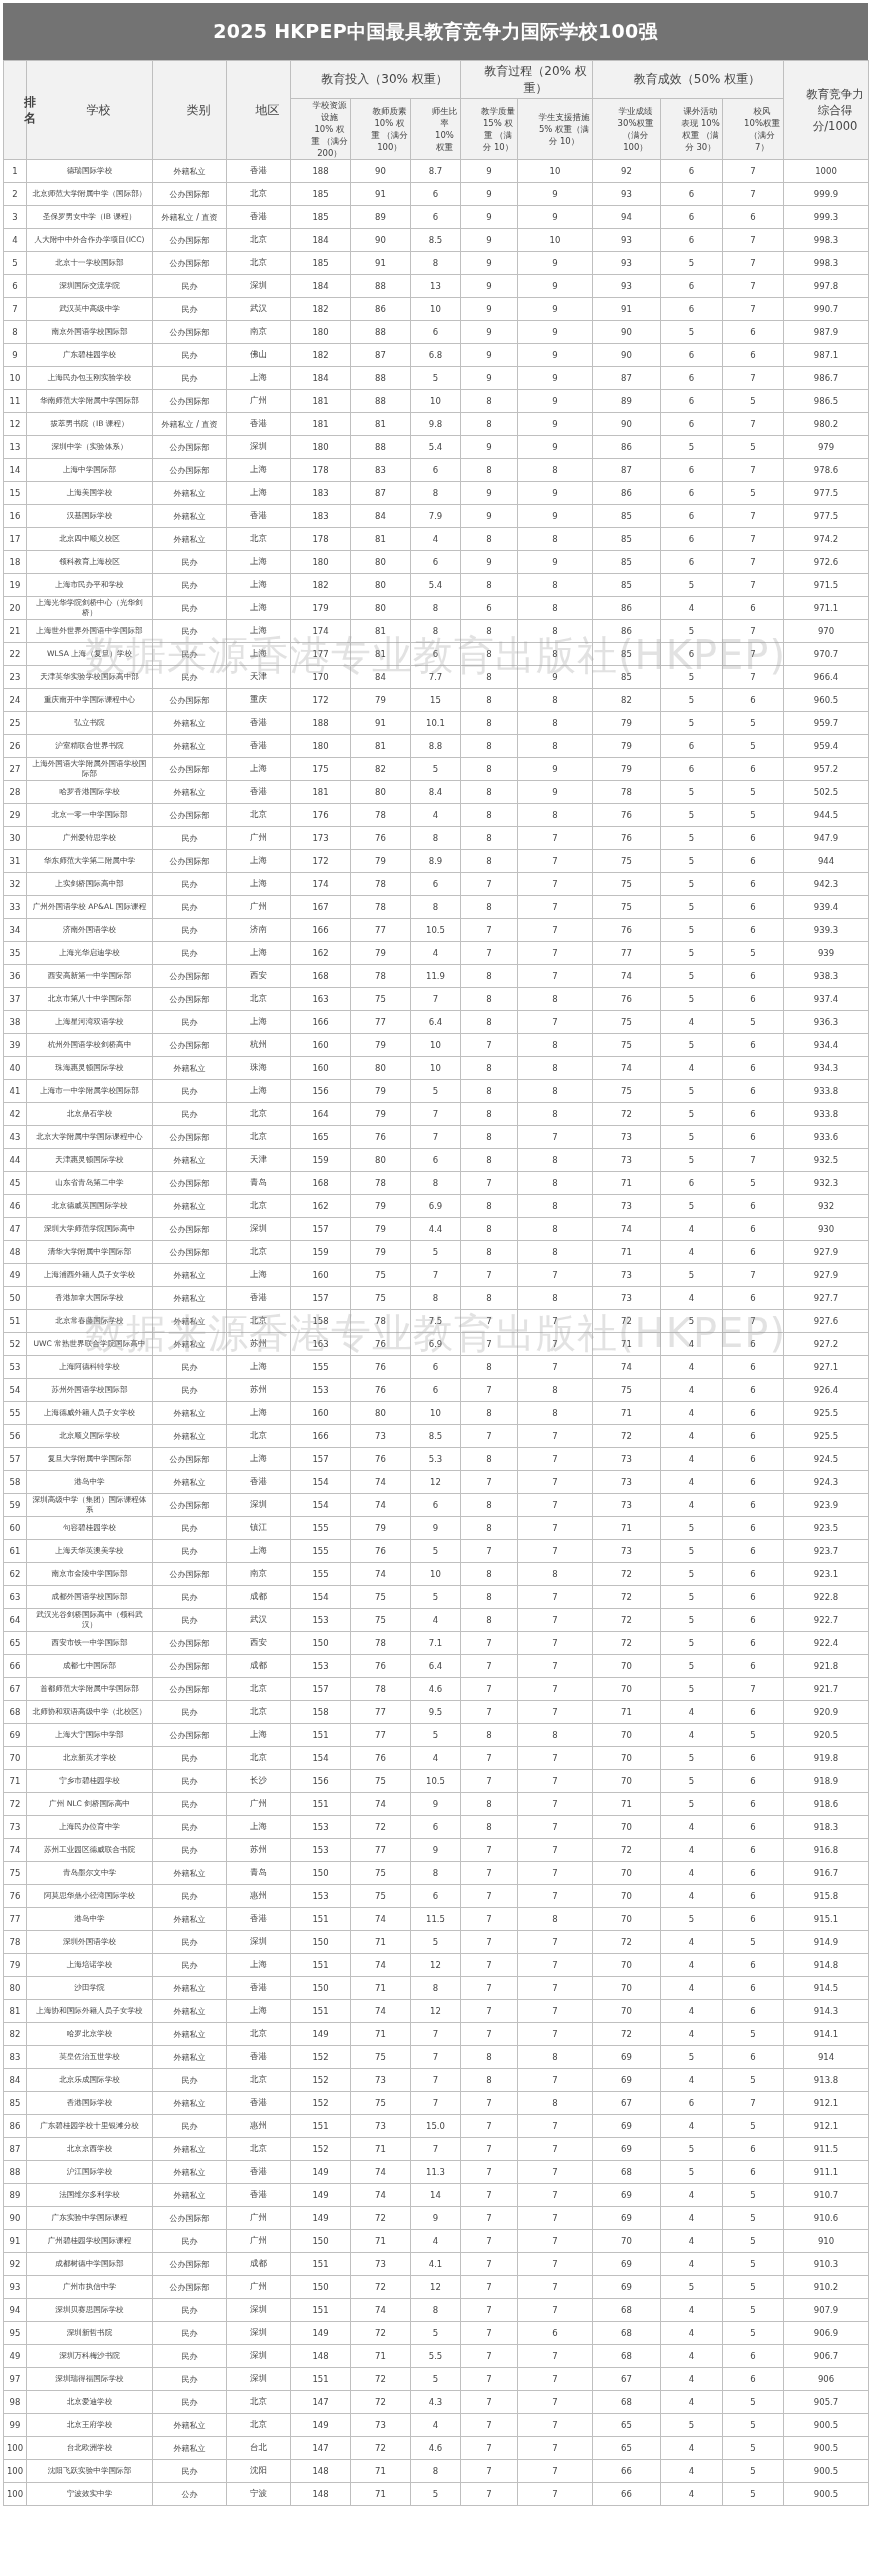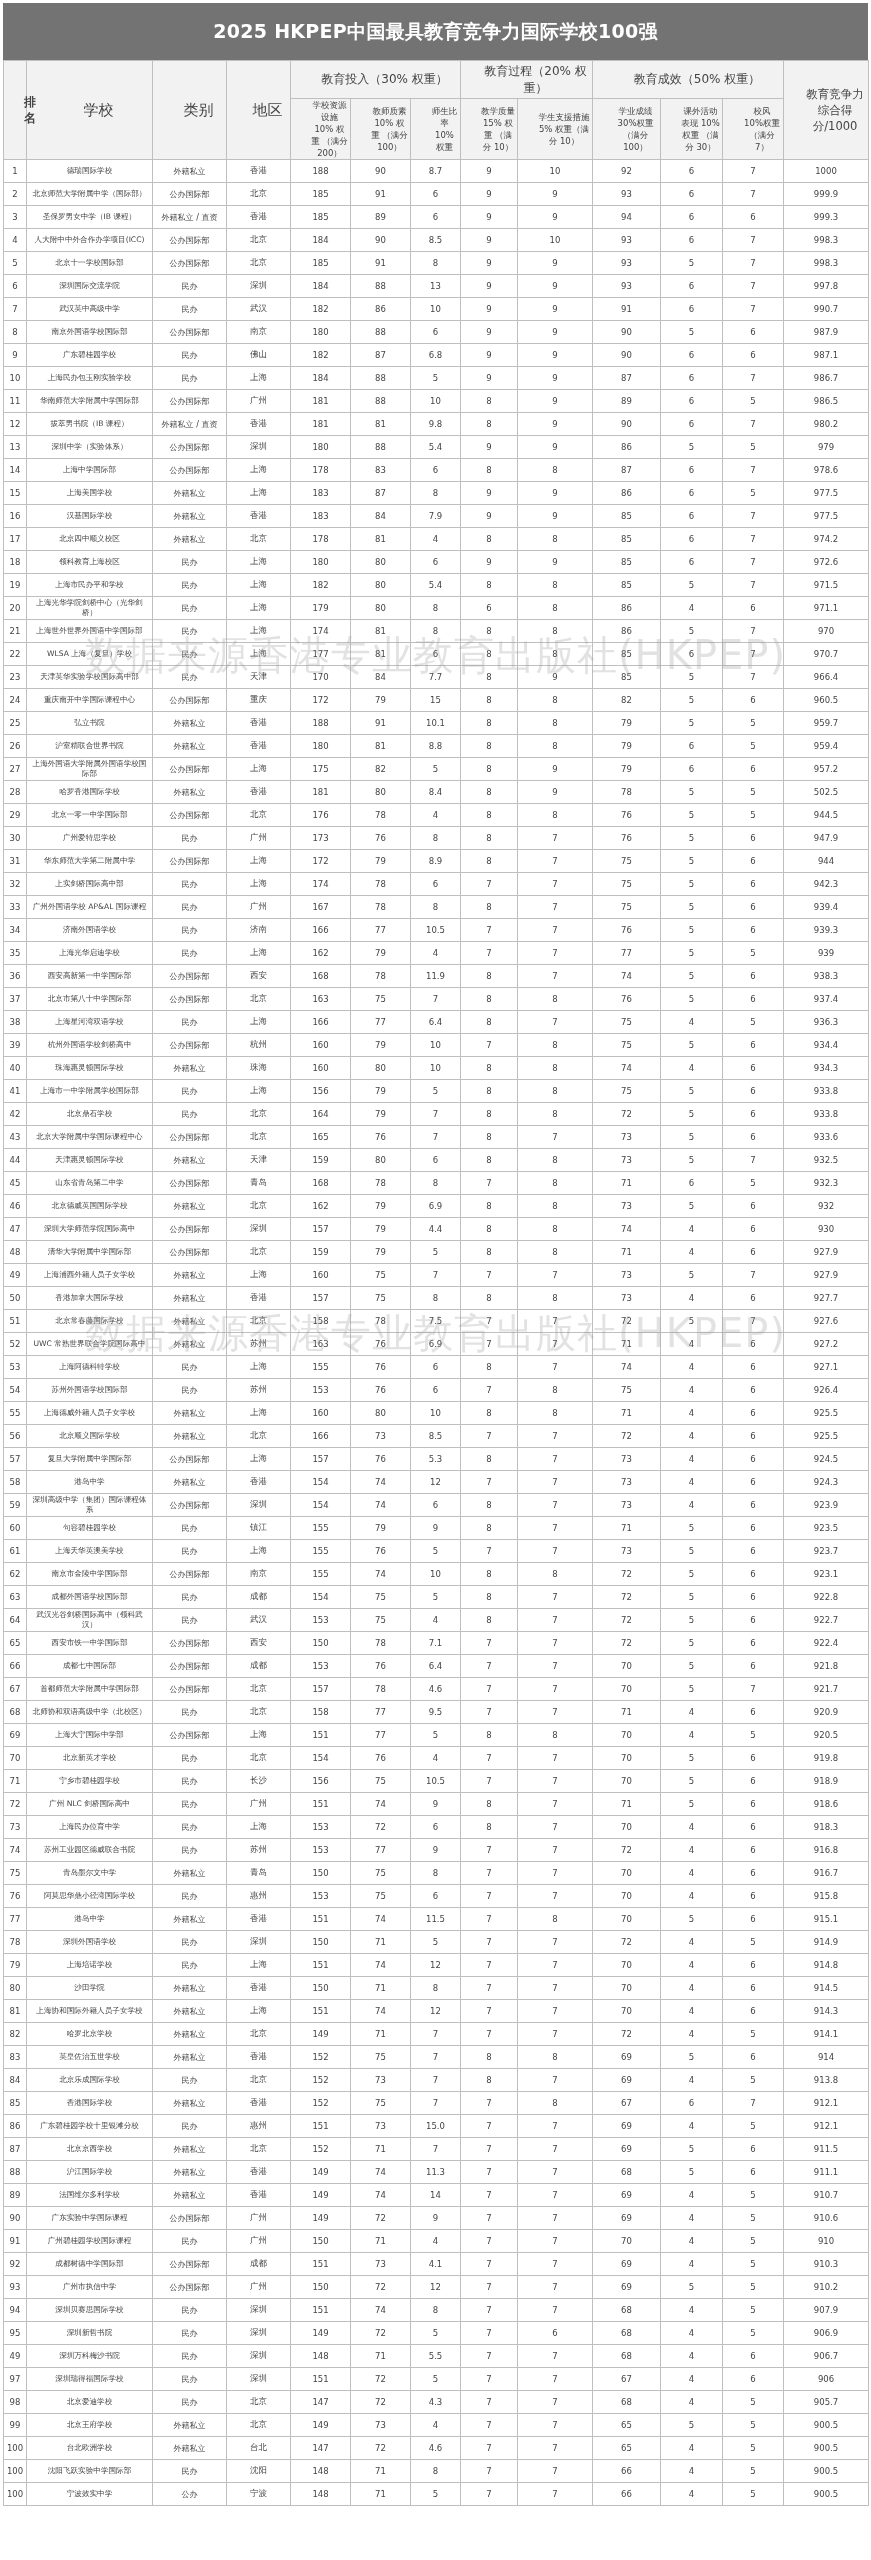--- a/index.html
+++ b/index.html
@@ -7,21 +7,21 @@
          font-family:"DejaVu Sans","Liberation Sans",sans-serif; color:#333; }
   .sheet { position:absolute; left:3px; top:3px; width:865px; }
   .title-bar { height:57px; background:#737373; color:#ffffff; display:flex;
                align-items:center; justify-content:center; font-size:19px; font-weight:bold;
                letter-spacing:0.3px; }
   table { border-collapse:collapse; width:865px; table-layout:fixed; }
   th, td { border:1px solid #bfbfbf; text-align:center; vertical-align:middle; padding:0 2px; }
   thead th { background:#f2f2f2; color:#444; font-weight:normal;padding-left:20px; }
   th.grp { height:37px; font-size:12px; }
   th.sub { height:52px; font-size:8.5px; line-height:12px; }
-  th.main { font-size:15px; }
+  th.main { font-size:12px; }
   th.rank-h { font-size:12px; line-height:16px;font-weight:bold; }
   th.score-h { font-size:11.5px; line-height:16px; }
   tbody td { height:22px; font-size:8.5px; color:#444; }
   tbody td.school { font-size:7.6px; line-height:10px; }
   tbody td.cat { font-size:8px; }
   .watermark { position:absolute; left:0; width:871px; text-align:center;
                font-size:40px; color:rgba(150,150,150,0.28); pointer-events:none;
                white-space:nowrap; letter-spacing:1px; font-family:"DejaVu Sans",sans-serif;margin-top:40px; }
 </style>
 </head>

